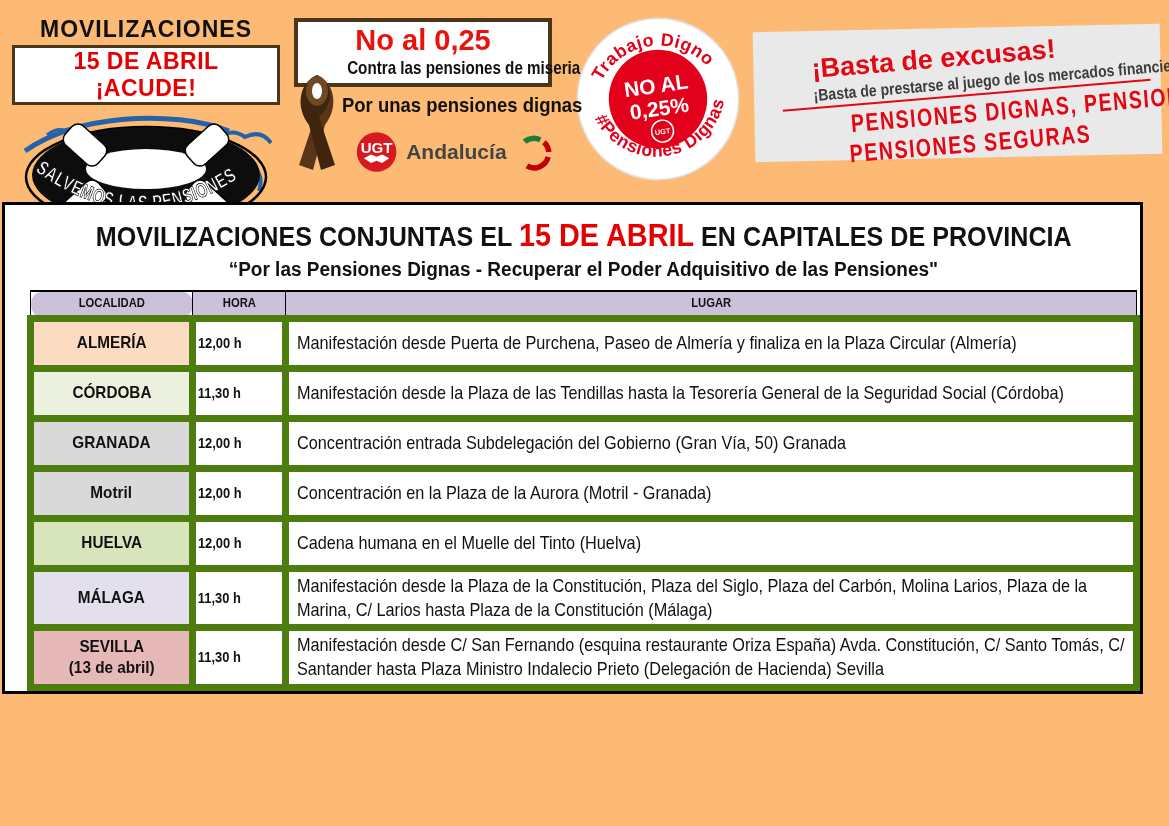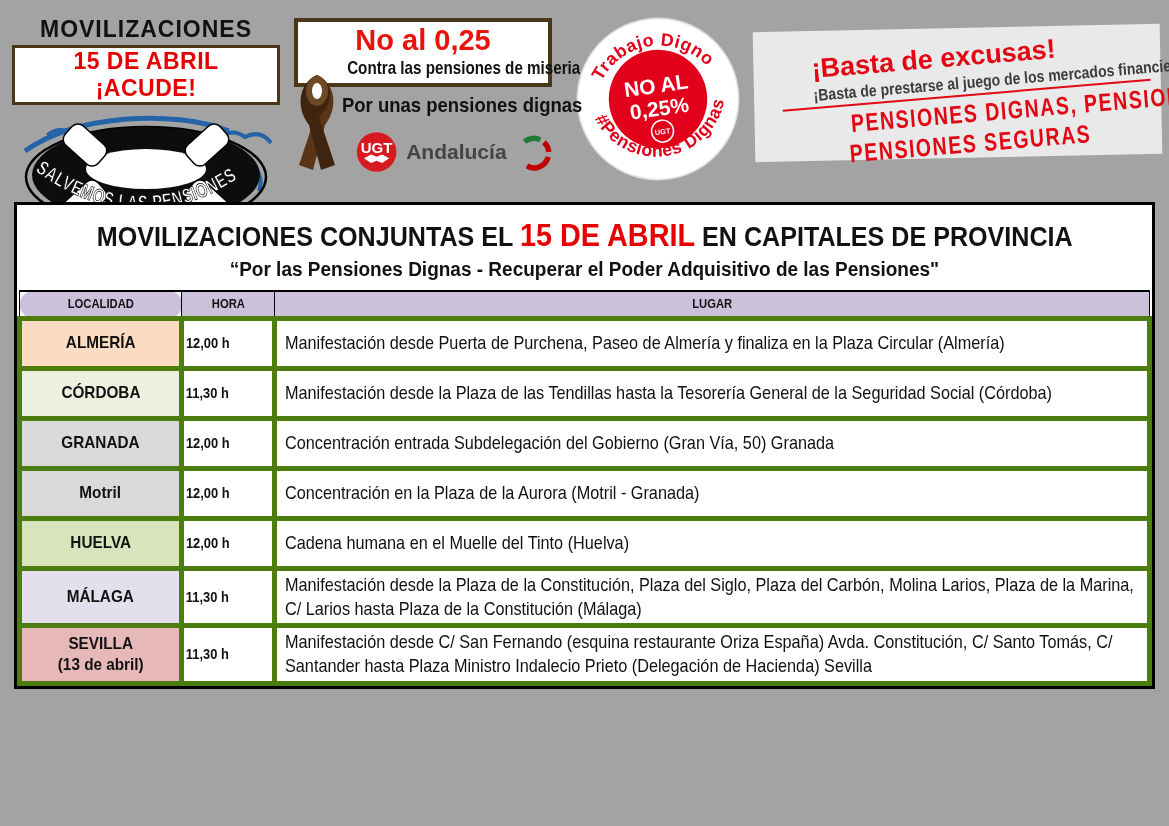--- a/index.html
+++ b/index.html
@@ -1,17 +1,17 @@
 <!DOCTYPE html>
 <html><head>
 <meta charset="utf-8">
 <style>
   * { margin:0; padding:0; box-sizing:border-box; }
   body { background:#fff; font-family:"Liberation Sans", sans-serif; }
-  .page { position:relative; width:1169px; height:826px; background:#a3a3a3; overflow:hidden; }
+  .page { position:relative; width:1169px; height:826px; background:#fdba74; overflow:hidden; }
 
   
   .logo-band { position:absolute; left:12px; top:10px; right:8px; height:186px; display:flex; align-items:flex-start; }
 
   
   .logo-salvemos { width:268px; text-align:center; }
   .salv-line1 { font-size:23px; font-weight:bold; color:#111; letter-spacing:1px; margin-top:6px; }
   .salv-box { display:inline-block; border:3px solid #4a3618; padding:0 9px; margin-top:2px; background:#fff; }
   .salv-box span { font-size:23px; font-weight:bold; color:#e60000; letter-spacing:.5px; }
 
@@ -32,29 +32,29 @@
   .logo-basta { flex:1; margin-left:8px; position:relative; height:100%; }
   .basta-box { position:absolute; left:4px; right:0; top:18px; height:130px; background:#e9e9e9; transform:rotate(-1.2deg); }
   .basta-inner { transform:rotate(-3.6deg); transform-origin:50% 50%; padding:14px 8px 0 26px; text-align:center; }
   .basta-l1 { font-size:27px; font-weight:bold; color:#e30613; padding-right:60px; white-space:nowrap; }
   .basta-l2 { display:inline-block; font-size:16.5px; font-weight:bold; color:#3c3c3c; white-space:nowrap; transform:scaleX(.85); transform-origin:center; margin-top:1px; }
   .basta-rule { border:0; border-top:2.5px solid #e30613; margin:2px 2px 3px; }
   .basta-caps { display:inline-block; font-size:25px; font-weight:bold; color:#e30613; letter-spacing:2px; white-space:nowrap; transform:scaleX(.78); transform-origin:center; }
   .basta-l4 { margin-top:1px; }
 
   
-  .table-wrap { position:absolute; left:14px; top:202px; width:1141px; border:3px solid #000; background:#fff; }
+  .table-wrap { position:absolute; left:2px; top:202px; width:1141px; border:3px solid #000; background:#fff;padding-left:22px; }
   .title-block { text-align:center; padding:13px 0 9px; }
   .main-title { white-space:nowrap; font-weight:bold; font-size:27px; color:#111; display:inline-block; transform:scaleX(.93); transform-origin:center; }
   .main-title .red { color:#e60000; font-size:31px; }
   .subtitle { white-space:nowrap; font-weight:bold; font-size:20px; color:#111; display:inline-block; transform:scaleX(.95); transform-origin:center; margin-top:4px; }
   table { width:100%; border-collapse:collapse; table-layout:fixed; border-top:2px solid #000; }
   col.c-loc { width:162px; } col.c-hora { width:93px; }
   th { border:1px solid #000; height:27px; font-size:12.5px; font-weight:bold; color:#111; text-align:center; }
-  td { border:5px solid #4d7c0f; height:50px; vertical-align:middle; }
+  td { border:7px solid #4d7c0f; height:50px; vertical-align:middle; }
   .td-loc { text-align:center; }
   .loc-text { display:inline-block; font-size:17px; font-weight:bold; color:#111; transform:scaleX(.9); transform-origin:center; white-space:pre-line; line-height:1.25; }
   .td-hora { text-align:left; }
   .hora-text { display:inline-block; font-size:14px; font-weight:bold; color:#111; transform:scaleX(.92); transform-origin:center; white-space:nowrap; }
   .td-lugar { padding:2px 8px; overflow:hidden; }
   .lugar-text { display:inline-block; width:117%; font-size:19px; color:#111; line-height:1.28; transform:scaleX(.855); transform-origin:0 50%; }
   .nw { display:inline-block; transform:scaleX(.9); transform-origin:center; white-space:nowrap; }
 
   
   .ring-text { font:bold 20px "Liberation Sans", sans-serif; fill:#fff; stroke:#000; stroke-width:.7px; letter-spacing:1px; }

